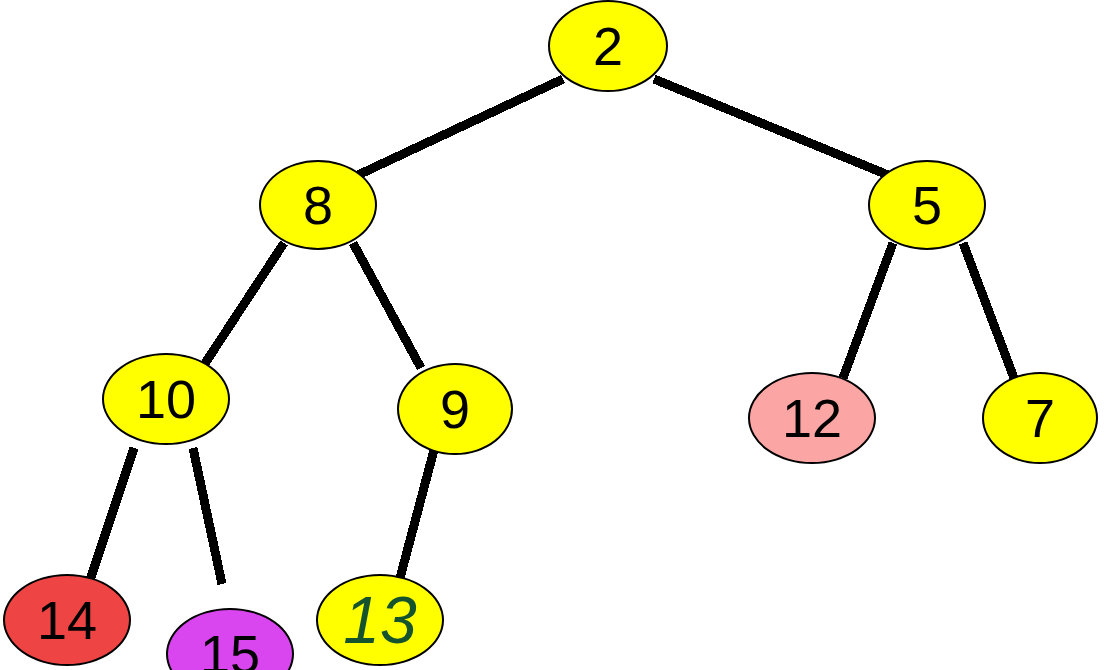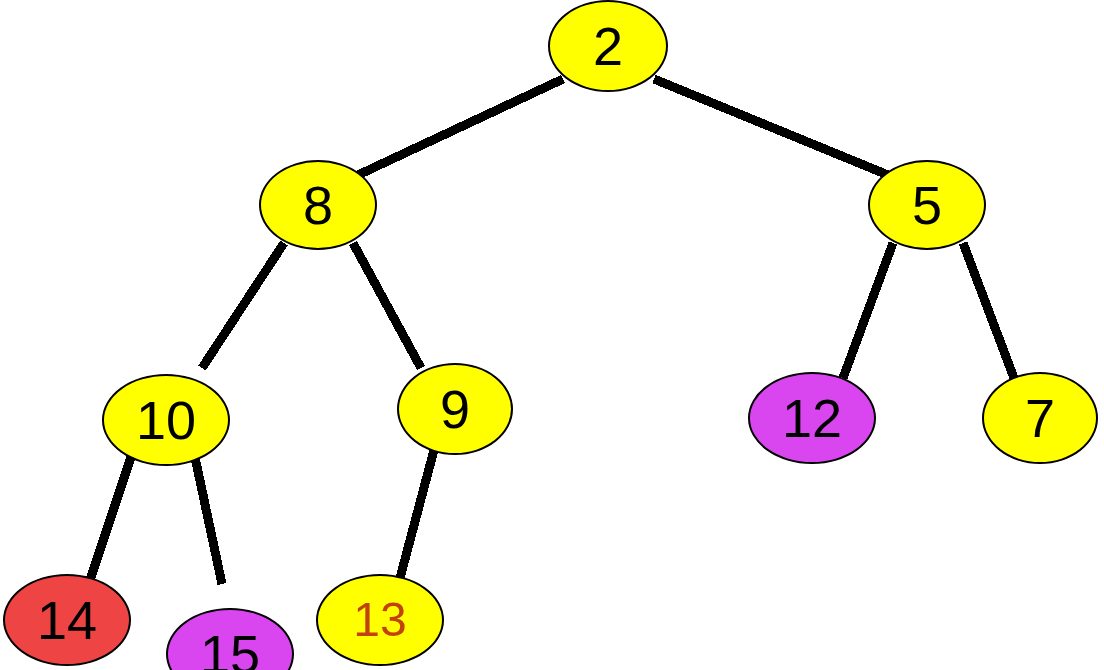--- a/index.html
+++ b/index.html
@@ -69,36 +69,36 @@
   <div id="node-layer">
       <div class="tree-node" style="left: 548px; top: 0px; width: 120px; height: 92px; background: rgb(255, 255, 0); border-color: rgb(0, 0, 0); border-width: 2px;">
         <span class="tree-node-label" style="font-size: 54px; color: rgb(0, 0, 0);">2</span>
       </div>
       <div class="tree-node" style="left: 259px; top: 160px; width: 118px; height: 90px; background: rgb(255, 255, 0); border-color: rgb(0, 0, 0); border-width: 2px;">
         <span class="tree-node-label" style="font-size: 54px; color: rgb(0, 0, 0);">8</span>
       </div>
       <div class="tree-node" style="left: 868px; top: 160px; width: 118px; height: 90px; background: rgb(255, 255, 0); border-color: rgb(0, 0, 0); border-width: 2px;">
         <span class="tree-node-label" style="font-size: 54px; color: rgb(0, 0, 0);">5</span>
       </div>
-      <div class="tree-node" style="left: 102px; top: 374px; width: 128px; height: 92px; background: rgb(255, 255, 0); border-color: rgb(0, 0, 0); border-width: 2px;">
+      <div class="tree-node" style="left: 102px; top: 353px; width: 128px; height: 92px; background: rgb(255, 255, 0); border-color: rgb(0, 0, 0); border-width: 2px;">
         <span class="tree-node-label" style="font-size: 54px; color: rgb(0, 0, 0);">10</span>
       </div>
       <div class="tree-node" style="left: 397px; top: 363px; width: 116px; height: 92px; background: rgb(255, 255, 0); border-color: rgb(0, 0, 0); border-width: 2px;">
         <span class="tree-node-label" style="font-size: 54px; color: rgb(0, 0, 0);">9</span>
       </div>
-      <div class="tree-node" style="left: 748px; top: 372px; width: 128px; height: 92px; background: #d946ef; border-color: rgb(0, 0, 0); border-width: 2px;">
+      <div class="tree-node" style="left: 748px; top: 372px; width: 128px; height: 92px; background: #fca5a5; border-color: rgb(0, 0, 0); border-width: 2px;">
         <span class="tree-node-label" style="font-size: 54px; color: rgb(0, 0, 0);">12</span>
       </div>
       <div class="tree-node" style="left: 982px; top: 372px; width: 116px; height: 92px; background: rgb(255, 255, 0); border-color: rgb(0, 0, 0); border-width: 2px;">
         <span class="tree-node-label" style="font-size: 54px; color: rgb(0, 0, 0);">7</span>
       </div>
       <div class="tree-node" style="left: 3px; top: 574px; width: 128px; height: 92px; background: #ef4444; border-color: rgb(0, 0, 0); border-width: 2px;">
         <span class="tree-node-label" style="font-size: 54px; color: rgb(0, 0, 0);">14</span>
       </div>
       <div class="tree-node" style="left: 166px; top: 608px; width: 128px; height: 92px; background: #d946ef; border-color: rgb(0, 0, 0); border-width: 2px;">
         <span class="tree-node-label" style="font-size: 54px; color: rgb(0, 0, 0);">15</span>
       </div>
       <div class="tree-node" style="left: 316px; top: 574px; width: 128px; height: 92px; background: rgb(255, 255, 0); border-color: rgb(0, 0, 0); border-width: 2px;">
-        <span class="tree-node-label" style="font-size: 48px; color: #c2410c;">13</span>
+        <span class="tree-node-label" style="font-size: 66px; color: #14532d; font-style: italic;">13</span>
       </div>
     </div>
 
 </div>
 
 </body></html>

